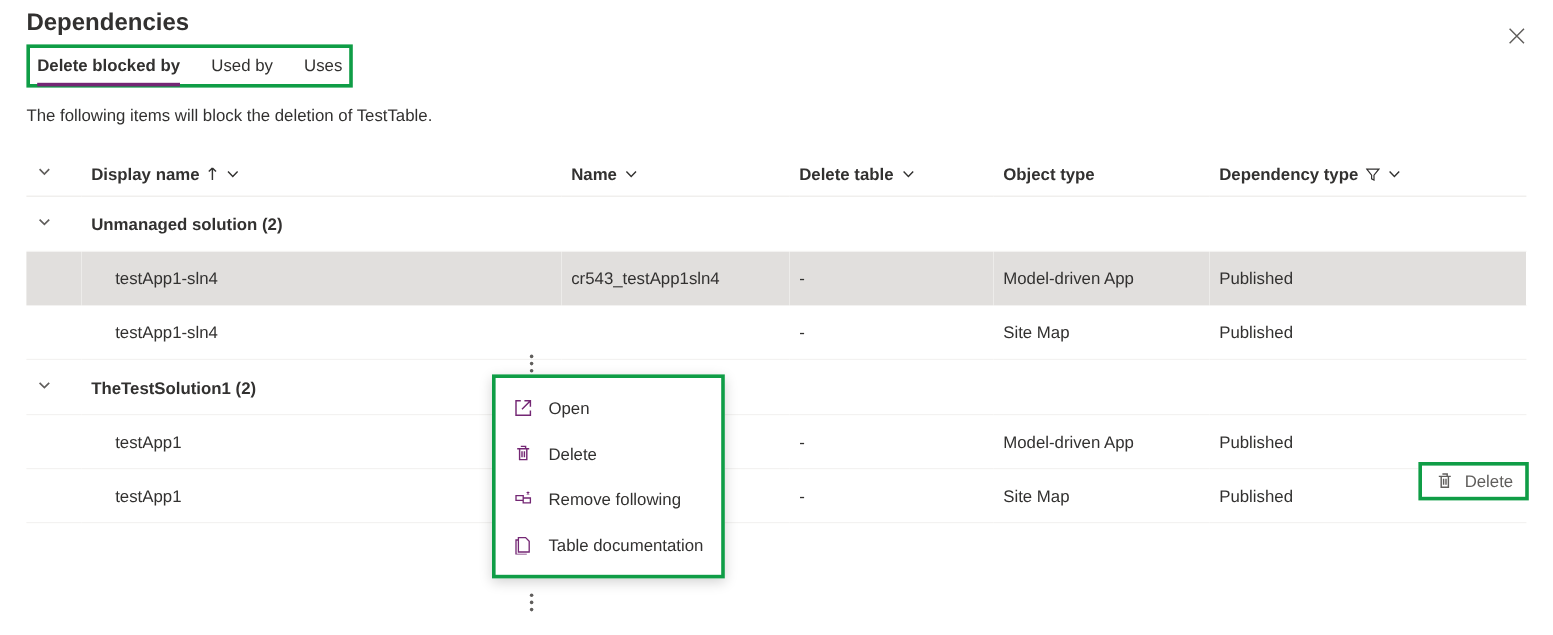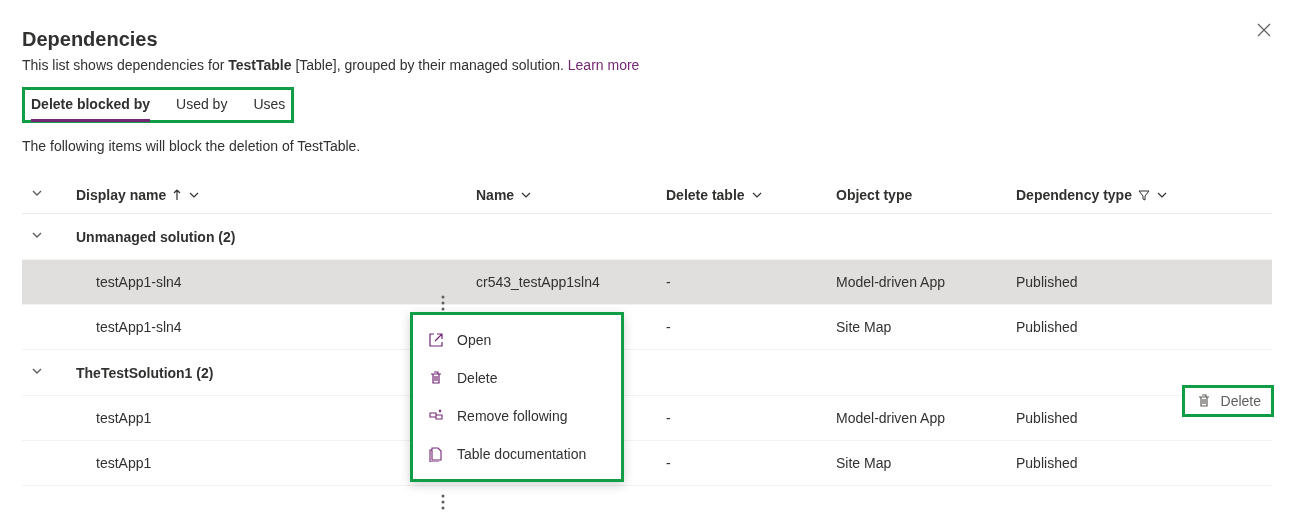--- a/index.html
+++ b/index.html
@@ -6,21 +6,21 @@
   body {
     font-family: "Segoe UI", -apple-system, BlinkMacSystemFont, sans-serif;
     font-size: 14px;
     color: #323130;
     background: #fff;
     width: 1294px;
     height: 529px;
     position: relative;
     overflow: hidden;
   }
-  .panel { padding: 28px 22px 0 22px; }
+  .panel { padding: 8px 22px 0 22px; }
   .close-btn {
     position: absolute; top: 20px; right: 20px;
     width: 20px; height: 20px; cursor: pointer;
     display:flex; align-items:center; justify-content:center;
     color:#605e5c;
   }
   h1 { font-size: 20px; font-weight: 600; margin-bottom: 6px; }
   .subtitle { font-size: 14px; color:#323130; margin-bottom: 14px; }
   .subtitle .bold { font-weight: 600; }
   .learn-link { color:#742774; text-decoration:none; }
@@ -51,21 +51,21 @@
   .grp-row td, .data-row td { padding: 14px 8px; border-bottom:1px solid #f3f2f1; font-size:14px; }
   .grp-row td { font-weight:600; }
   .grp-chev { width:20px; cursor:pointer; color:#605e5c; display:inline-flex; }
   .data-row.selected { background:#e1dfdd; }
   .cell-pad { padding-left: 20px; }
   .more-btn {
     position:absolute; left:432px; width:22px; height:22px;
     display:flex; align-items:center; justify-content:center; cursor:pointer;
   }
   .context-menu {
-    position:absolute; left:410px; top:312px; width:214px;
+    position:absolute; left:410px; top:312px; width:194px;
     background:#fff;
     box-shadow: 0 3px 10px rgba(0,0,0,0.18);
     border:3px solid #0f9d46;
     padding:6px 4px;
     z-index:10;
   }
   .menu-item {
     display:flex; align-items:center; gap:12px;
     padding:10px 10px; cursor:pointer; font-size:14px; color:#323130;
   }
@@ -86,23 +86,20 @@
 <div class="panel">
 
   <div class="close-btn">
     <svg width="14" height="14" viewBox="0 0 14 14">
         <path d="M1 1 L13 13 M13 1 L1 13" stroke="currentColor" stroke-width="1.2" fill="none"></path>
       </svg>
   </div>
 
   <h1>Dependencies</h1>
 
-  <p class="subtitle">
-    <span>This list shows dependencies for </span><span class="bold">TestTable</span><span> [Table], grouped by their managed solution. </span><a href="#" class="learn-link">Learn more</a>
-  </p>
 
   <div class="tabs-wrap">
     <div class="tabs">
       <div class="tab active">Delete blocked by</div>
       <div class="tab">Used by</div>
       <div class="tab">Uses</div>
     </div>
   </div>
 
   <p class="description">The following items will block the deletion of TestTable.</p>

